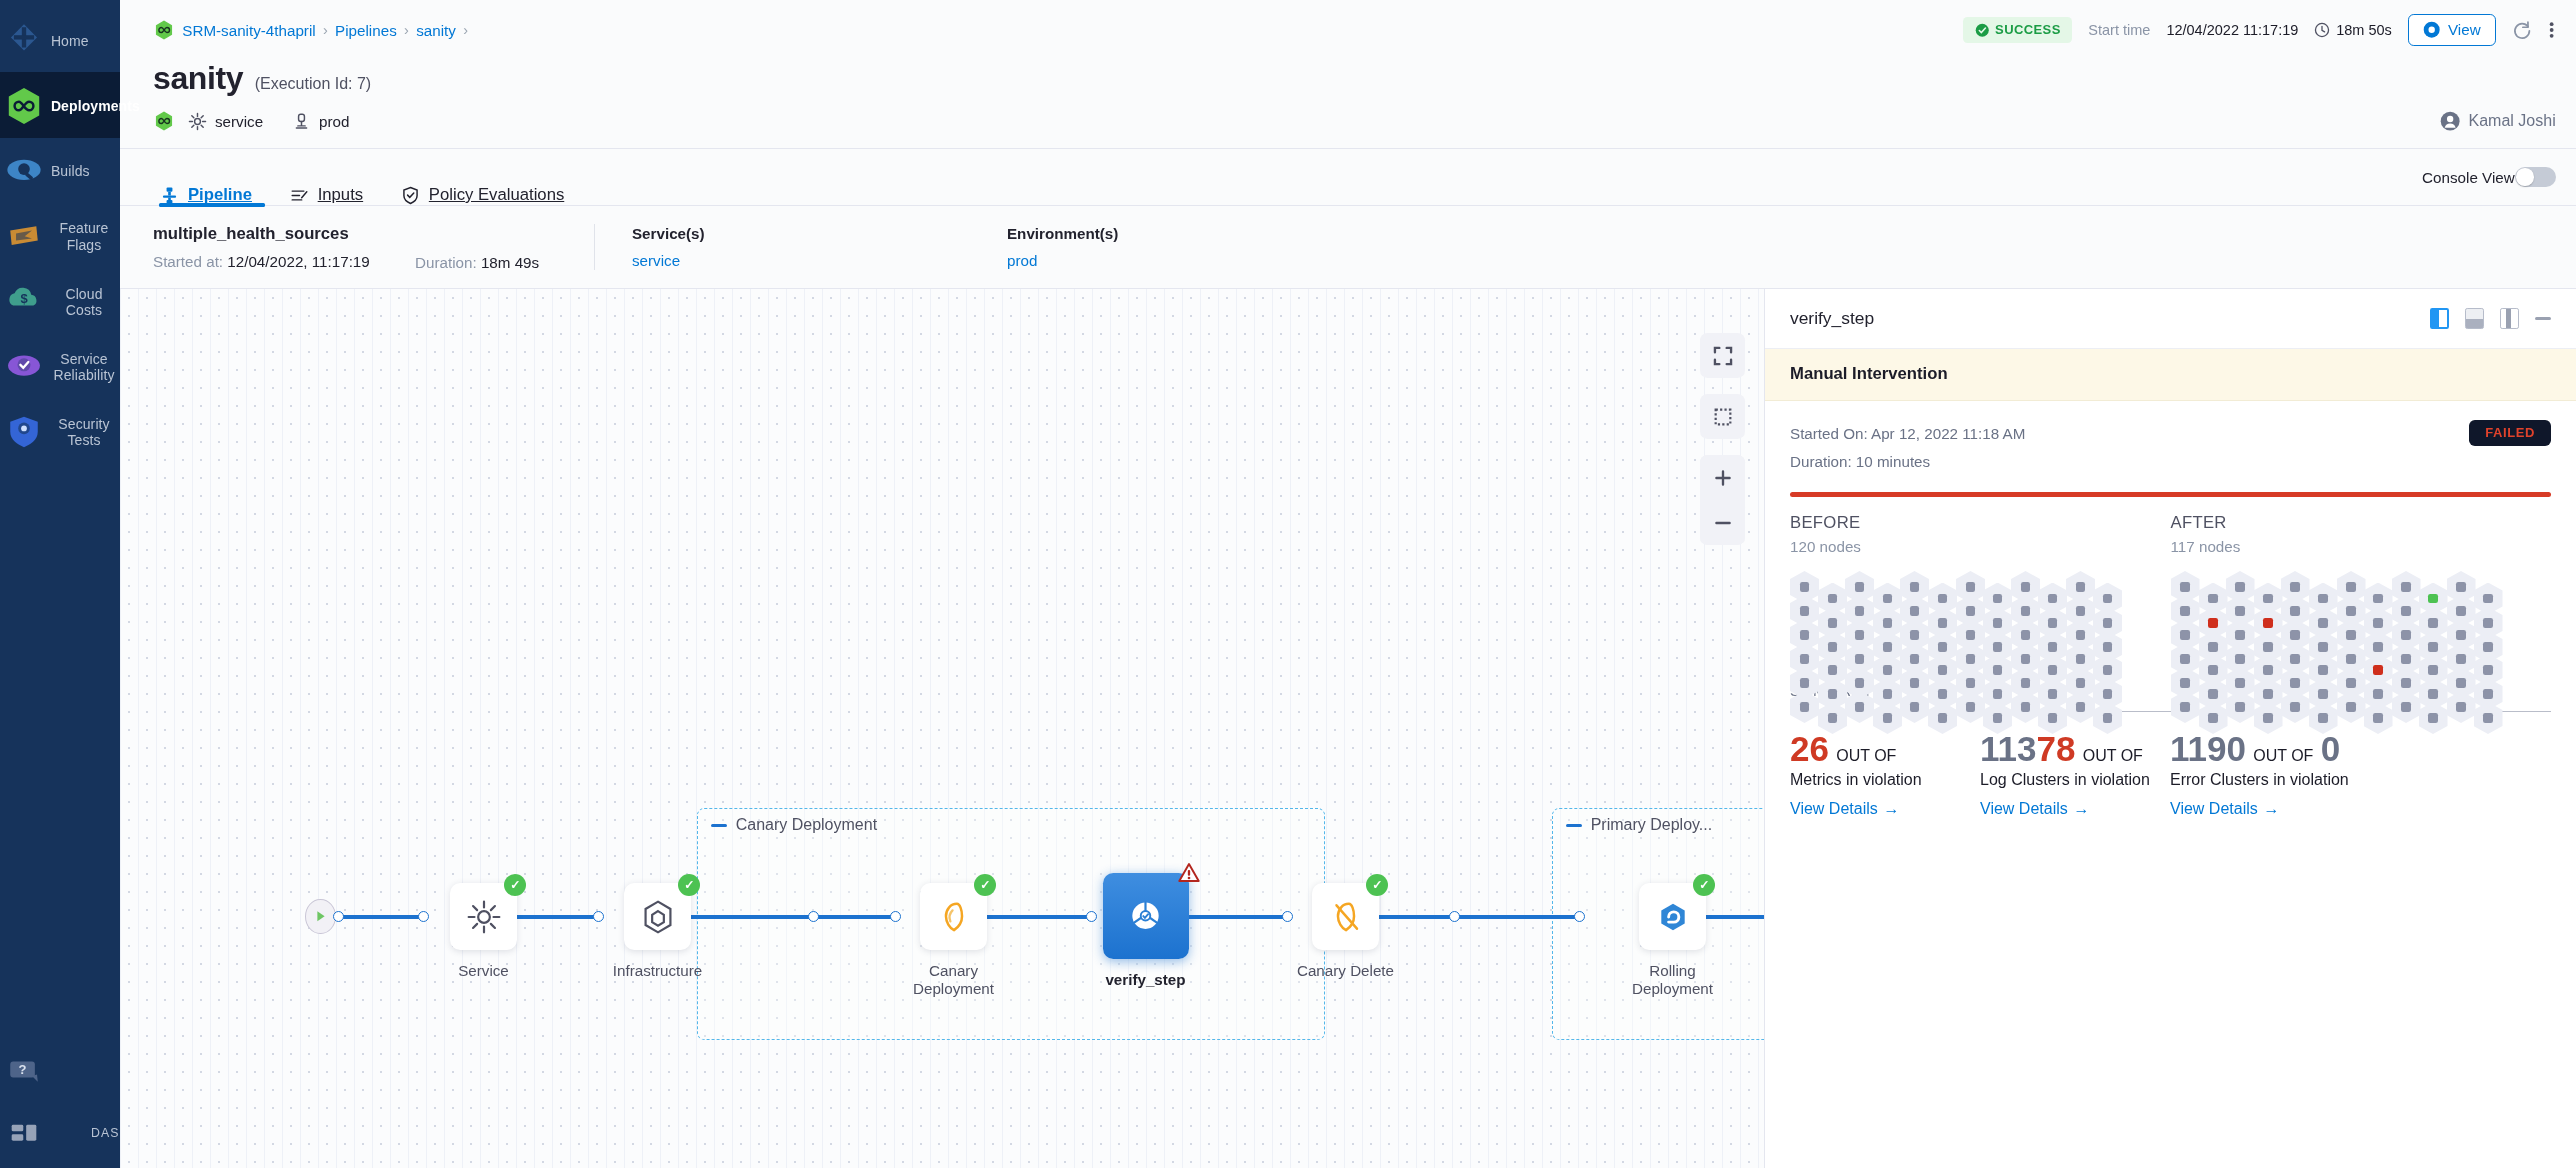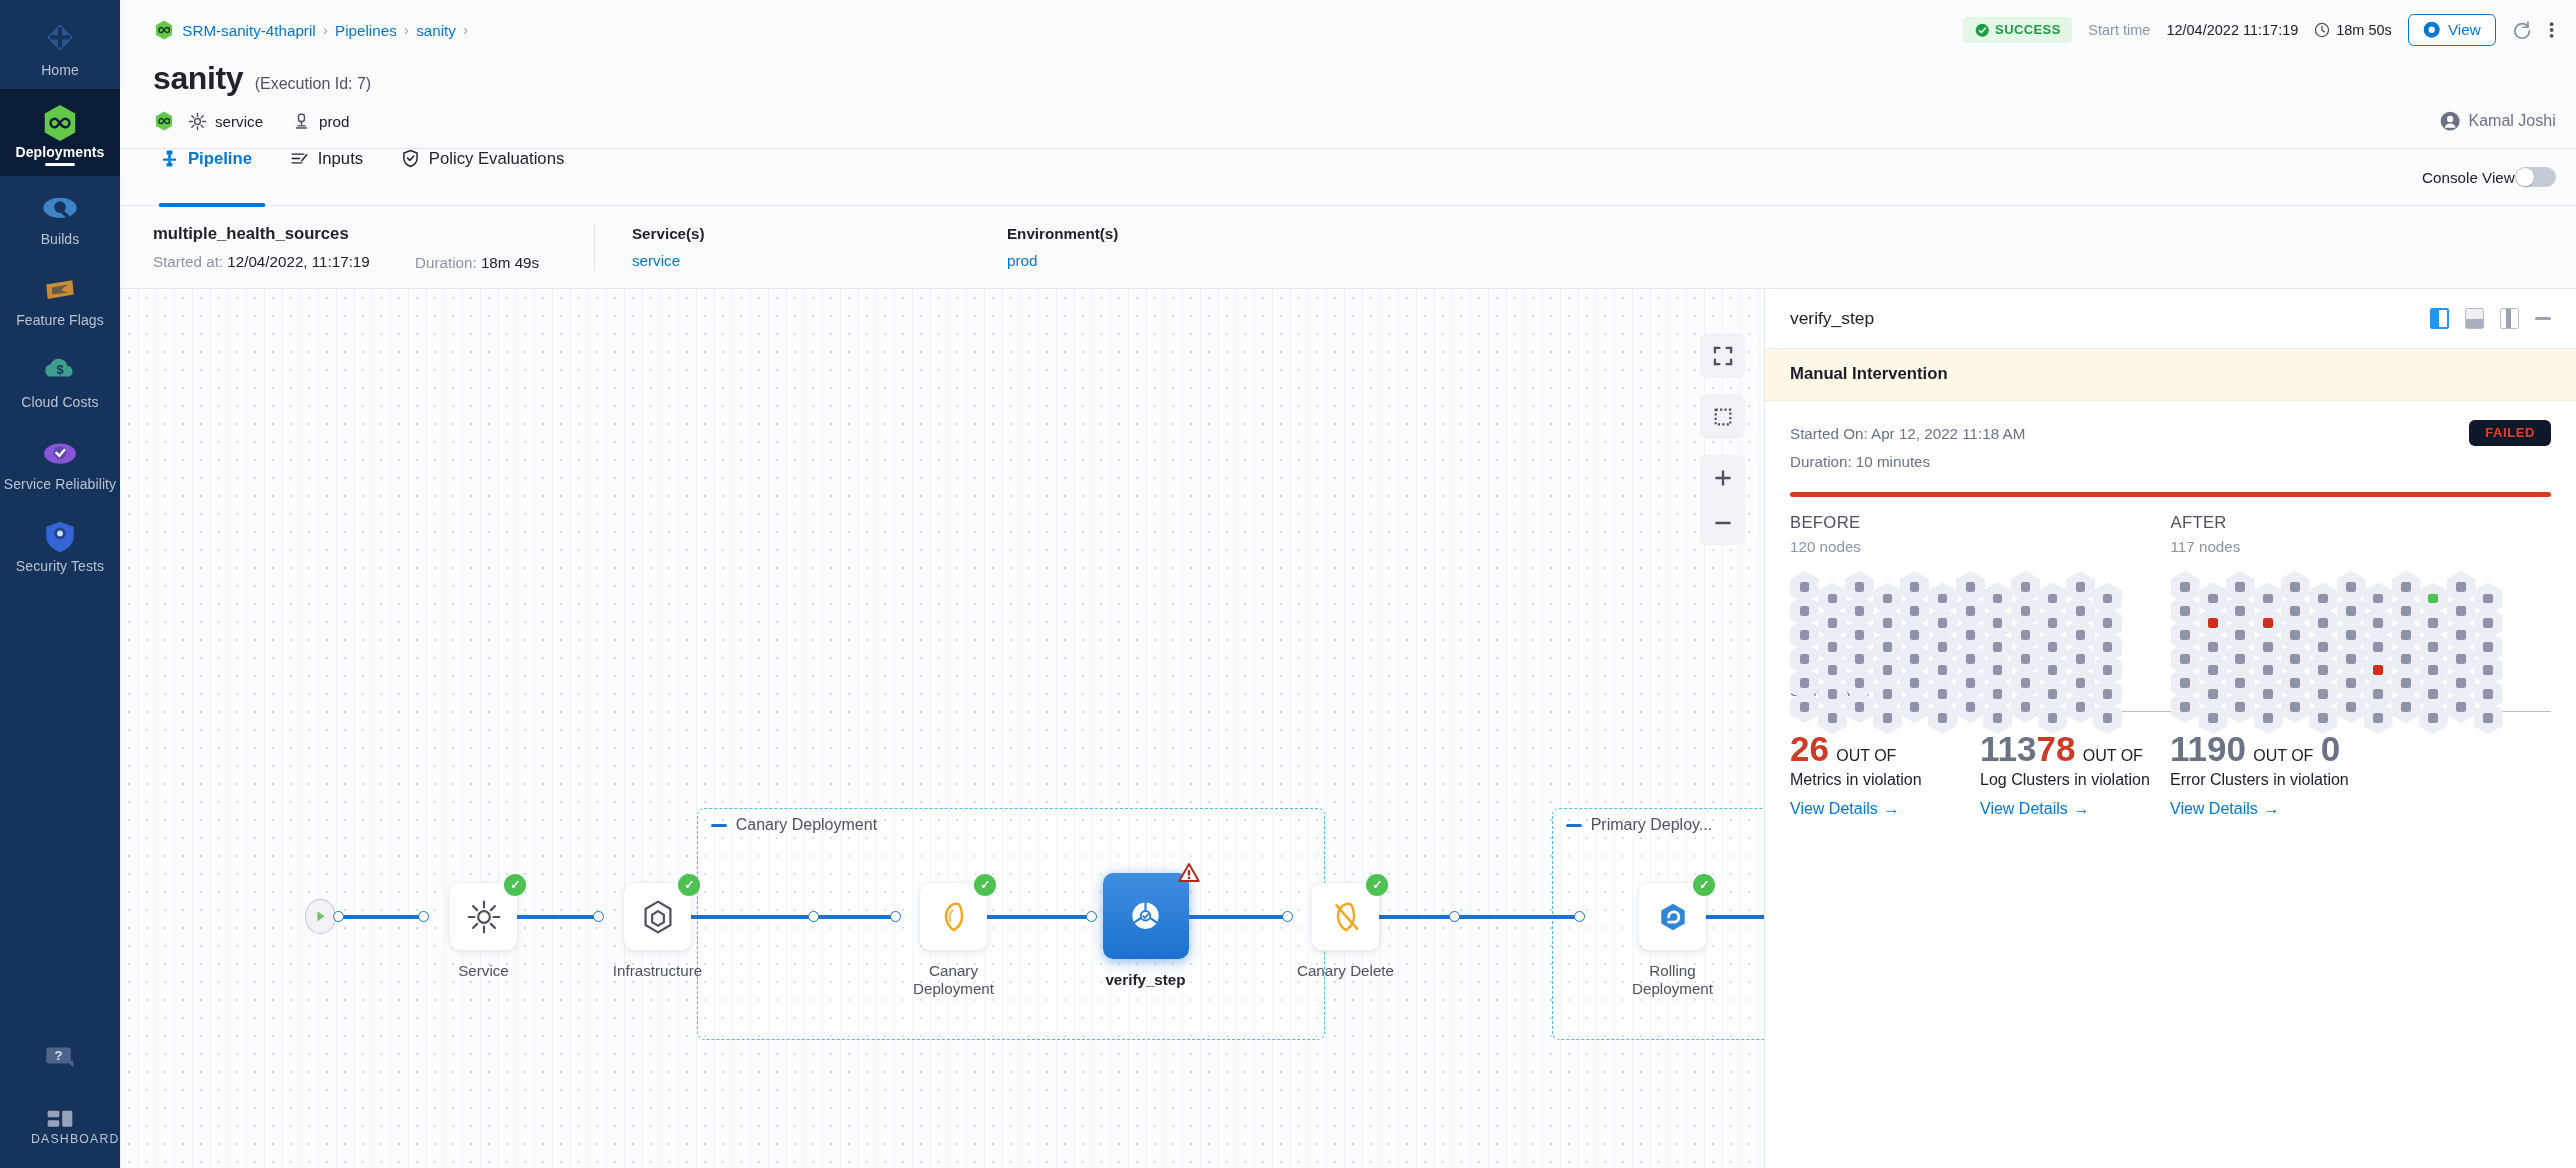--- a/index.html
+++ b/index.html
@@ -10,22 +10,22 @@
   }
   .app { display: flex; width: 2576px; height: 1169px; }
 
   
   .sidebar {
     width: 120px; flex: 0 0 120px; height: 1169px;
     background: #16335b; display: flex; flex-direction: column;
     align-items: center; padding-top: 7.3px; position: relative;
   }
   .nav-item {
-    width: 120px; padding: 13px 2.9px 10.2px; display: flex; flex-direction: column;
-    align-items: center; gap: 0; cursor: pointer; position: relative;
+    width: 120px; padding: 13px 2.9px 10.2px; display: flex; flex-direction: row;
+    align-items: center; gap: 6px; cursor: pointer; position: relative;
   }
   .nav-item.active { background: #0b1c36; }
   .nav-item .nav-label {
     font-size: 14px; color: #b9c4d4; text-align: center; line-height: 1.18;
     letter-spacing: 0.1px;
   }
   .nav-item.active .nav-label { color: #ffffff; font-weight: bold; }
   .nav-underline {
     width: 30.5px; height: 2.9px; background: #ffffff; border-radius: 1.5px; margin-top: 2.2px;
   }
@@ -75,22 +75,22 @@
     font-size: 16px; color: #6a7286; cursor: pointer;
   }
 
   
   .tabsbar {
     margin-top: 16px; border-top: 0.7px solid #e4e6ef; border-bottom: 1.5px solid #e4e6ef;
     display: flex; align-items: stretch; padding: 0 20.3px 0 33px; height: 58px;
     background: #fafbfc;
   }
   .tab {
-    display: flex; align-items: flex-start; gap: 8.7px; padding: 0 19px;
-    font-size: 16.7px; color: #22222e; cursor: pointer; position: relative;
+    display: flex; align-items: flex-end; gap: 8.7px; padding: 0 19px;
+    font-size: 16.7px; color: #22222e; cursor: pointer; position: relative; text-decoration: underline;
   }
   .tab:first-child { padding-left: 7.3px; }
   .tab.active { color: #0278d5; font-weight: bold; }
   .tab.active::after {
     content: ""; position: absolute; left: 5.8px; right: 5.8px; bottom: -1.5px;
     height: 3.6px; background: #0278d5; border-radius: 1.5px;
   }
   .console-toggle {
     margin-left: auto; display: flex; align-items: center; 
     font-size: 15.2px; color: #22222e; cursor: pointer;

